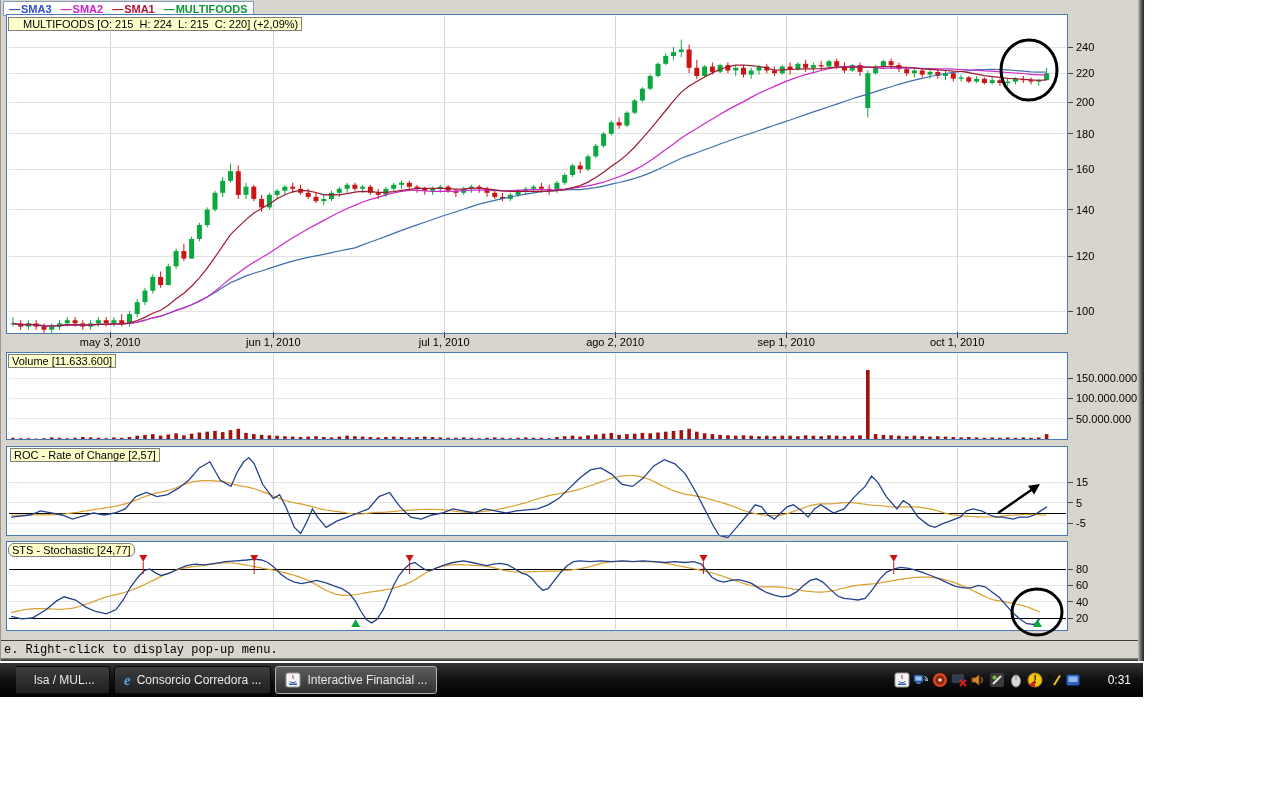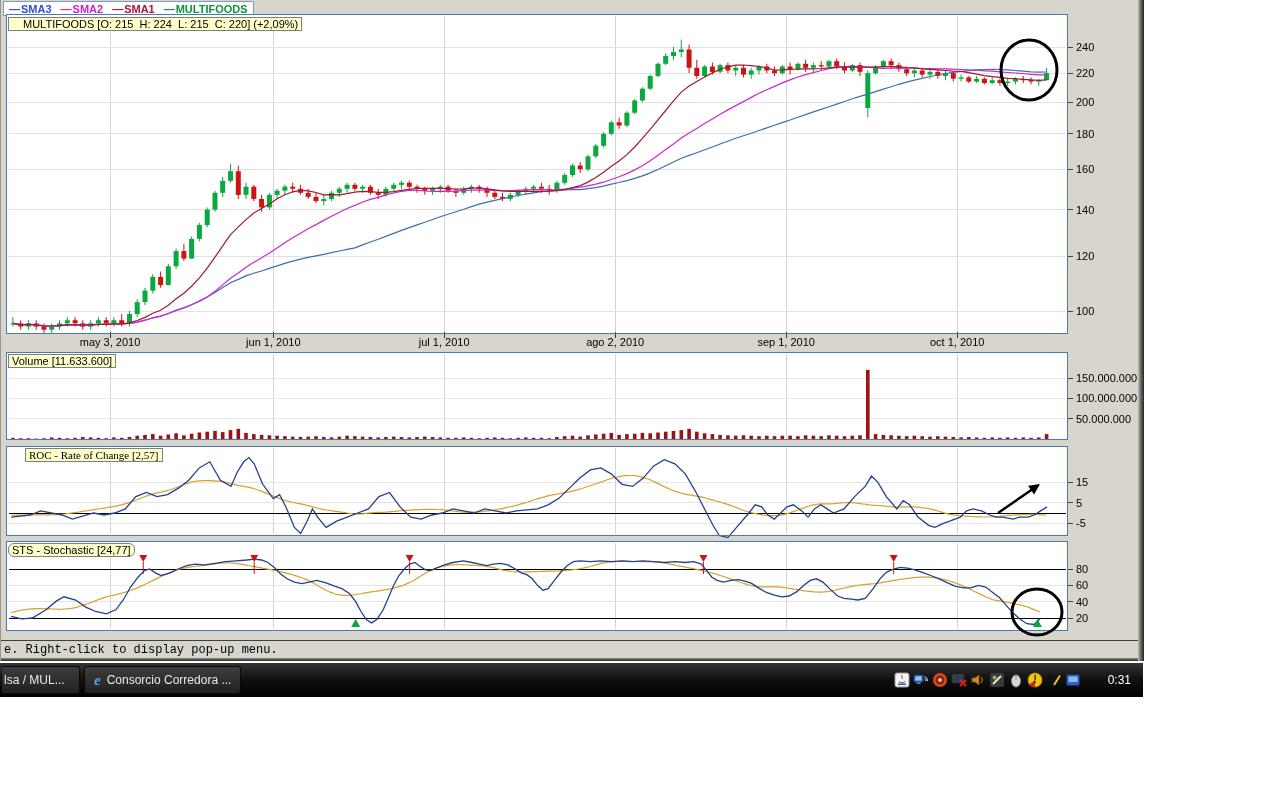--- a/index.html
+++ b/index.html
@@ -16,21 +16,21 @@
   .win-right-edge{position:absolute;top:0;right:0;width:6px;height:661px;
                   background:linear-gradient(to right,#c6c2ba,#6a6a6a 45%,#232323);}
   .win-bottom-edge{position:absolute;left:0;top:658px;width:1143px;height:3px;
                    background:linear-gradient(#8a8a8a,#2a2a2a);}
   .taskbar{position:absolute;left:0;top:663px;width:1143px;height:34px;
            background:linear-gradient(#343434,#121212 45%,#000000);display:flex;align-items:center;z-index:10;}
   .task-btn{height:26px;margin:0 2px;padding:0 9px;display:flex;align-items:center;gap:6px;
             color:#e8e8e8;font-size:12px;white-space:nowrap;overflow:hidden;
             background:linear-gradient(#3d3d3d,#202020);border:1px solid #090909;border-radius:3px;}
   .task-btn.active{background:linear-gradient(#5c5c5c,#323232);border:1px solid #a8b4c0;}
-  .task-btn.cut{width:66px;margin-left:2px;border-left:none;border-radius:0 3px 3px 0;padding-left:2px;}
+  .task-btn.cut{width:66px;margin-left:16px;border-left:none;border-radius:0 3px 3px 0;padding-left:18px;}
   .ie-e{color:#54a6e8;font-family:"Liberation Serif",serif;font-style:italic;font-weight:bold;font-size:15px;line-height:15px;}
   .mini-icon{width:16px;height:16px;display:inline-block;flex:0 0 16px;}
   .tray{margin-left:auto;display:flex;align-items:center;gap:3px;padding-right:12px;}
   .tray .mini-icon{width:16px;height:16px;}
   .clock{color:#ffffff;font-size:12px;margin-left:24px;}
   svg text{font-family:"Liberation Sans",sans-serif;}
 </style>
 </head>
 <body>
 
@@ -580,40 +580,49 @@
         <rect x="5.5" y="446.5" width="1061" height="89" fill="none" stroke="#4a7ab5" shape-rendering="crispEdges"></rect>
         <rect x="5.5" y="541.5" width="1061" height="89" fill="none" stroke="#4a7ab5" shape-rendering="crispEdges"></rect>
         <ellipse cx="1028" cy="70" rx="28" ry="30" fill="none" stroke="#000" stroke-width="3"></ellipse>
         <ellipse cx="1036" cy="612" rx="25" ry="23" fill="none" stroke="#000" stroke-width="3"></ellipse>
         <line x1="997" y1="513" x2="1036.5313092981926" y2="485.70457215124793" stroke="#000" stroke-width="2.5"></line>
         <polygon points="1039,484 1027.1,485.8 1033.1,494.4" fill="#000"></polygon>
       </svg>
 
     <div class="panel-label" style="left:7px;top:17px;padding-left:14px;">MULTIFOODS [O: 215  H: 224  L: 215  C: 220] (+2,09%)</div>
     <div class="panel-label" style="left:7px;top:354px;">Volume [11.633.600]</div>
-    <div class="panel-label" style="left:24px;top:448px;font-family:Liberation Serif, serif;">ROC - Rate of Change [2,57]</div>
+    <div class="panel-label" style="left:9px;top:448px;">ROC - Rate of Change [2,57]</div>
     <div class="panel-label" style="left:7px;top:543px;border-radius:6px;">STS - Stochastic [24,77]</div>
 
     <div class="status-bar">
       <span>e. Right-click to display pop-up menu.</span>
     </div>
 
     <div class="win-bottom-edge"></div>
     <div class="win-right-edge"></div>
   </div>
 
   <div class="taskbar">
     <div id="taskButtons" style="display:flex;align-items:center;">
         <div class="task-btn cut">
           <span>lsa / MUL...</span>
         </div>
         <div class="task-btn">
           <span class="ie-e">e</span>
           <span>Consorcio Corredora ...</span>
         </div>
+        <div class="task-btn active">
+          <svg viewBox="0 0 16 16" class="mini-icon">
+            <rect x="1" y="1" width="14" height="14" rx="2" fill="#f4f4f4" stroke="#999"></rect>
+            <path d="M5 9c0 2.2 6 2.2 6 0" stroke="#2a5db0" fill="none"></path>
+            <path d="M8 3c-1.5 1.5 1.5 2.5 0 4" stroke="#c03a2b" fill="none"></path>
+            <rect x="4" y="11.5" width="8" height="1.5" fill="#2a5db0"></rect>
+          </svg>
+          <span>Interactive Financial ...</span>
+        </div>
       </div>
     <div class="tray" id="tray">
         <svg viewBox="0 0 16 16" class="mini-icon">
           <rect x="1" y="1" width="14" height="14" rx="2" fill="#f4f4f4" stroke="#999"></rect>
           <path d="M5 9c0 2.2 6 2.2 6 0" stroke="#2a5db0" fill="none"></path>
           <path d="M8 3c-1.5 1.5 1.5 2.5 0 4" stroke="#c03a2b" fill="none"></path>
           <rect x="4" y="11.5" width="8" height="1.5" fill="#2a5db0"></rect>
         </svg>
         <svg viewBox="0 0 16 16" class="mini-icon">
           <rect x="1" y="3" width="9" height="7" rx="1" fill="#3f74c8" stroke="#1d3d70"></rect>

